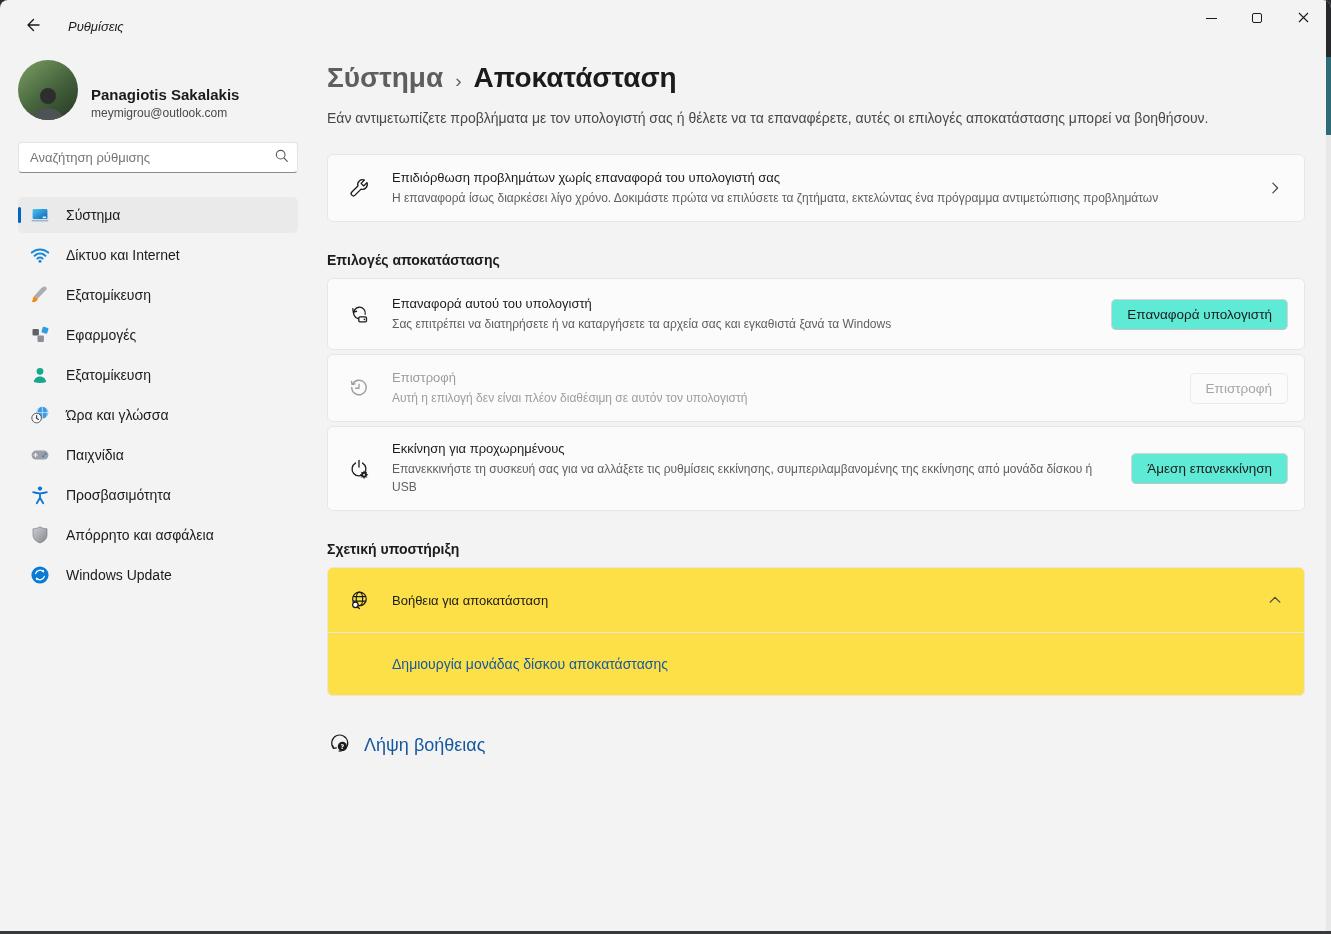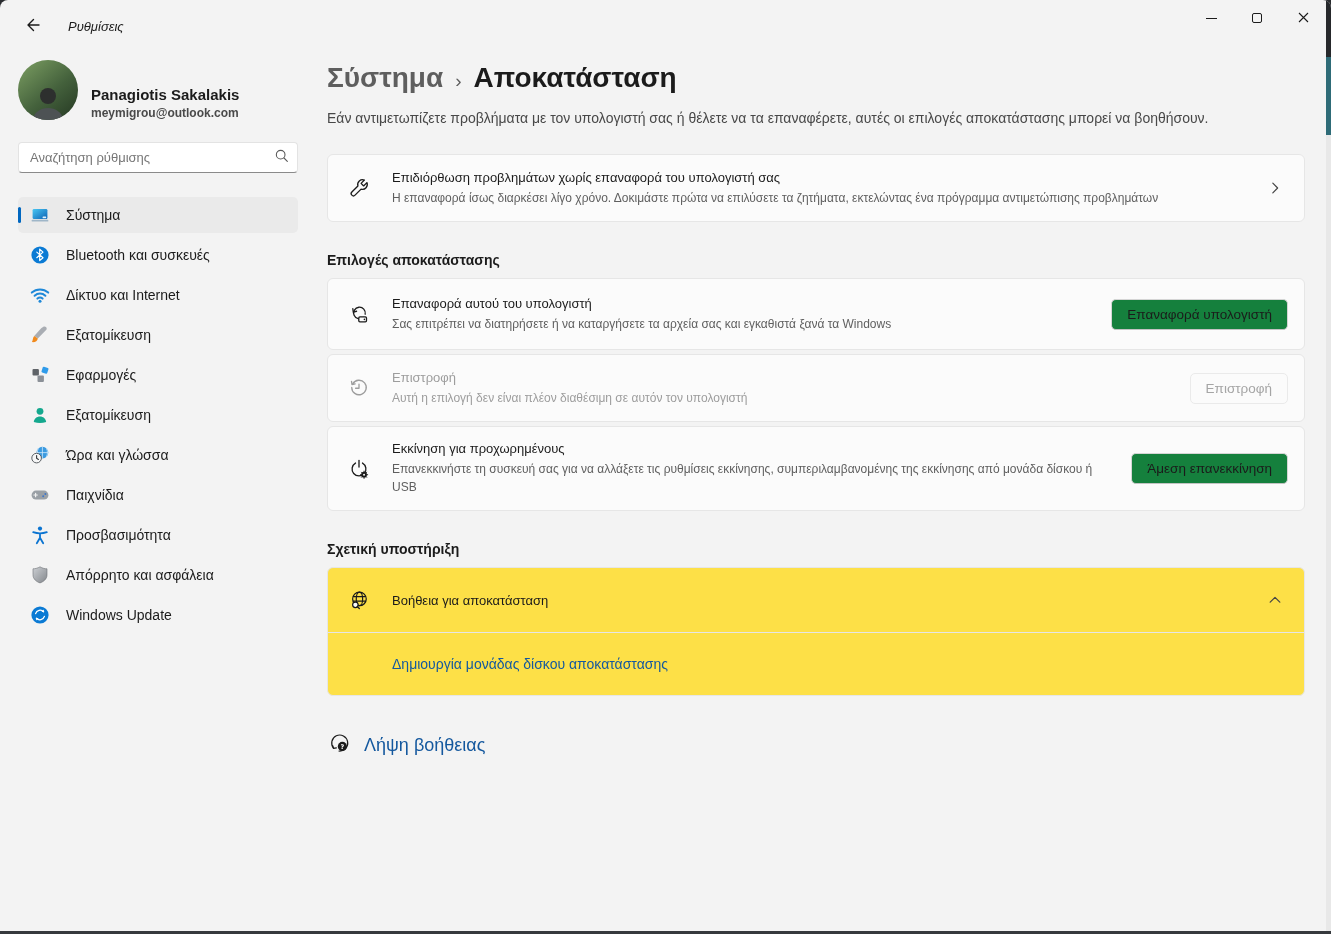--- a/index.html
+++ b/index.html
@@ -28,21 +28,21 @@
   .wc-max-glyph { width:10px; height:10px; border:1px solid #1b1b1b; border-radius:2px; }
 
   
   .sidebar { position:absolute; left:0; top:52px; width:316px; padding:0 18px; }
   .profile { display:flex; align-items:flex-end; gap:13px; margin-top:8px; }
   .avatar { width:60px; height:60px; border-radius:50%; flex:0 0 auto;
             background:linear-gradient(140deg,#7da063 0%,#44613c 55%,#243722 100%);
             position:relative; overflow:hidden; }
   .avatar svg { position:absolute; bottom:-2px; left:50%; transform:translateX(-50%); }
   .profile-name { font-size:15px; font-weight:700; color:#1b1b1b; }
-  .profile-email { font-size:12px; color:#4a4a4a; margin-top:3px;font-weight:bold; }
+  .profile-email { font-size:12px; color:#4a4a4a; margin-top:3px; }
 
   .searchbox { margin-top:22px; height:31px; background:#ffffff; border:1px solid #e3e3e3;
                border-bottom:1px solid #8a8a8a; border-radius:4px; display:flex;
                align-items:center; padding:0 8px 0 11px; }
   .searchbox input { flex:1; border:none; outline:none; font-size:13px; color:#1b1b1b;
                      background:transparent; font-family:"Liberation Sans", sans-serif; }
   .searchbox input::placeholder { color:#767676; }
 
   .nav { margin-top:24px; }
   .nav-item { position:relative; height:36px; margin-bottom:4px; border-radius:5px;
@@ -70,21 +70,21 @@
   .card-text { flex:1; min-width:0; }
   .card-title { font-size:13px; color:#1b1b1b; }
   .card-sub { font-size:12px; color:#5f5f5f; margin-top:4px; line-height:1.5; max-width:720px; }
   .card.disabled .card-title, .card.disabled .card-sub { color:#9d9d9d; }
   .chev { margin-left:12px; flex:0 0 auto; background:none; border:none; cursor:pointer;
           display:flex; align-items:center; justify-content:center; width:26px; height:26px; }
 
   .troubleshoot { margin-top:28px; min-height:68px; }
   .section-h { margin:30px 0 10px; font-size:14px; font-weight:600; color:#1b1b1b; }
 
-  .btn { margin-left:18px; flex:0 0 auto; background:#15803d; border:1px solid #d5d5d5;
+  .btn { margin-left:18px; flex:0 0 auto; background:#5eead4; border:1px solid #d5d5d5;
          border-bottom-color:#c3c3c3; border-radius:5px; padding:7px 15px; font-size:13.5px;
          color:#1b1b1b; cursor:pointer; white-space:nowrap;
          font-family:"Liberation Sans", sans-serif; }
   .btn.disabled { color:#a5a5a5; background:#fbfbfb; border-color:#eaeaea;
                   border-bottom-color:#eaeaea; cursor:default; }
 
   .support-card { background:#fde047; border:1px solid #e6e6e6; border-radius:6px; }
   .support-row1 { display:flex; align-items:center; padding:19px 16px 19px 20px; cursor:pointer; }
   .support-div { height:1px; background:#e6e6e6; }
   .support-row2 { padding:22px 16px 22px 64px; }
@@ -165,29 +165,20 @@
                 </linearGradient>
               </defs>
               <rect x="2.6" y="4" width="14.8" height="10" rx="1.3" fill="url(#g-sys)"></rect>
               <rect x="12.6" y="11.6" width="3.6" height="1.6" rx="0.5" fill="#dff1fb"></rect>
               <rect x="1.6" y="14.8" width="16.8" height="1.7" rx="0.85" fill="#9fb6c8"></rect>
             </svg>
         </span>
         <span>Σύστημα</span>
       </div>
 
-      <div class="nav-item">
-        <span class="nav-ic">
-          <svg width="20" height="20" viewBox="0 0 20 20">
-              <circle cx="10" cy="10" r="8.6" fill="#0a7ad4"></circle>
-              <path d="M9.7 4.4v11.2l3.3-2.9-6.2-5.6M6.8 12.7l6.2-5.6-3.3-2.9" stroke="#fff" stroke-width="1.15" fill="none" stroke-linejoin="round" stroke-linecap="round"></path>
-            </svg>
-        </span>
-        <span>Bluetooth και συσκευές</span>
-      </div>
 
       <div class="nav-item">
         <span class="nav-ic">
           <svg width="20" height="20" viewBox="0 0 20 20">
               <path d="M1.8 7.6a12.3 12.3 0 0 1 16.4 0" stroke="#1e88d8" stroke-width="2" fill="none" stroke-linecap="round"></path>
               <path d="M4.6 10.7a8 8 0 0 1 10.8 0" stroke="#1e88d8" stroke-width="2" fill="none" stroke-linecap="round"></path>
               <path d="M7.4 13.6a4 4 0 0 1 5.2 0" stroke="#1e88d8" stroke-width="2" fill="none" stroke-linecap="round"></path>
               <circle cx="10" cy="16.2" r="1.5" fill="#1e88d8"></circle>
             </svg>
         </span>

